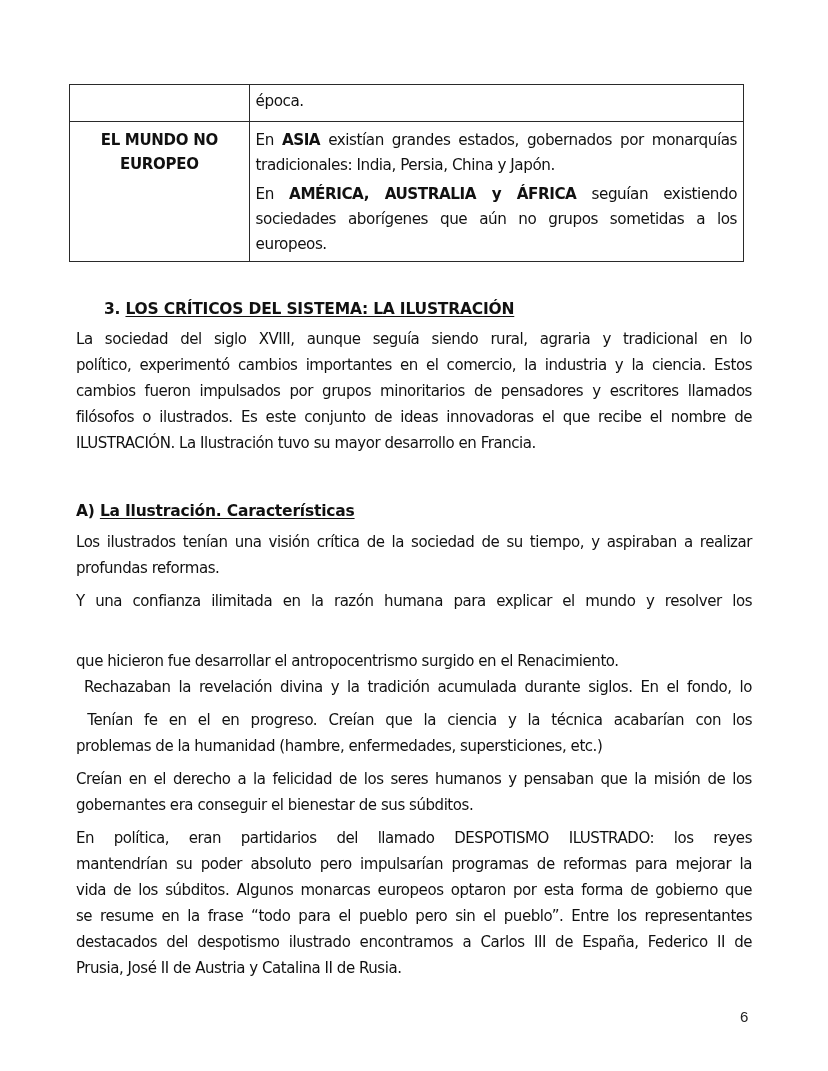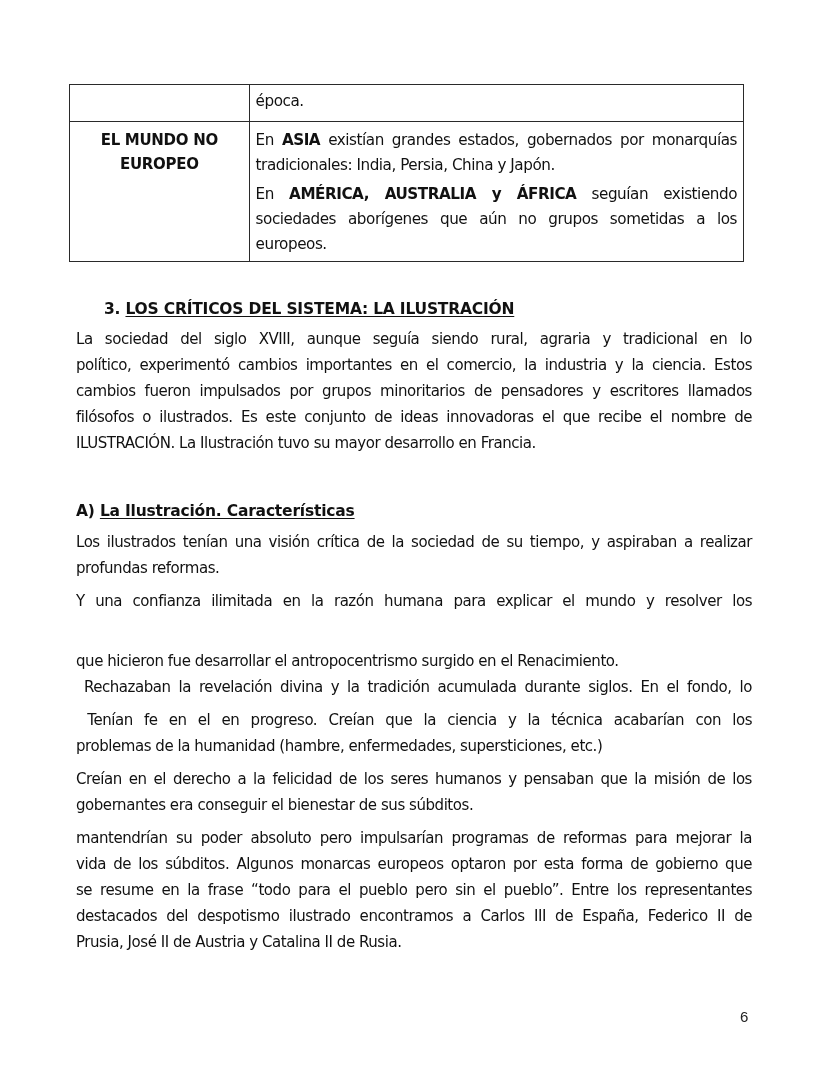--- a/index.html
+++ b/index.html
@@ -153,20 +153,21 @@
     <span class="line" style="white-space:pre;"> Tenían fe en el en progreso. Creían que la ciencia y la técnica acabarían con los</span>
     <span class="line last">problemas de la humanidad (hambre, enfermedades, supersticiones, etc.)</span>
   </div>
 
   <div class="block" style="top:758px;">
     <span class="line">Creían en el derecho a la felicidad de los seres humanos y pensaban que la misión de los</span>
     <span class="line last">gobernantes era conseguir el bienestar de sus súbditos.</span>
   </div>
 
   <div class="block" style="top:817px;">
+    <span class="line">En política, eran partidarios del llamado DESPOTISMO ILUSTRADO: los reyes</span>
     <span class="line">mantendrían su poder absoluto pero impulsarían programas de reformas para mejorar la</span>
     <span class="line">vida de los súbditos. Algunos monarcas europeos optaron por esta forma de gobierno que</span>
     <span class="line">se resume en la frase “todo para el pueblo pero sin el pueblo”. Entre los representantes</span>
     <span class="line">destacados del despotismo ilustrado encontramos a Carlos III de España, Federico II de</span>
     <span class="line last">Prusia, José II de Austria y Catalina II de Rusia.</span>
   </div>
 
   <div class="page-number">6</div>
 
 </div>

